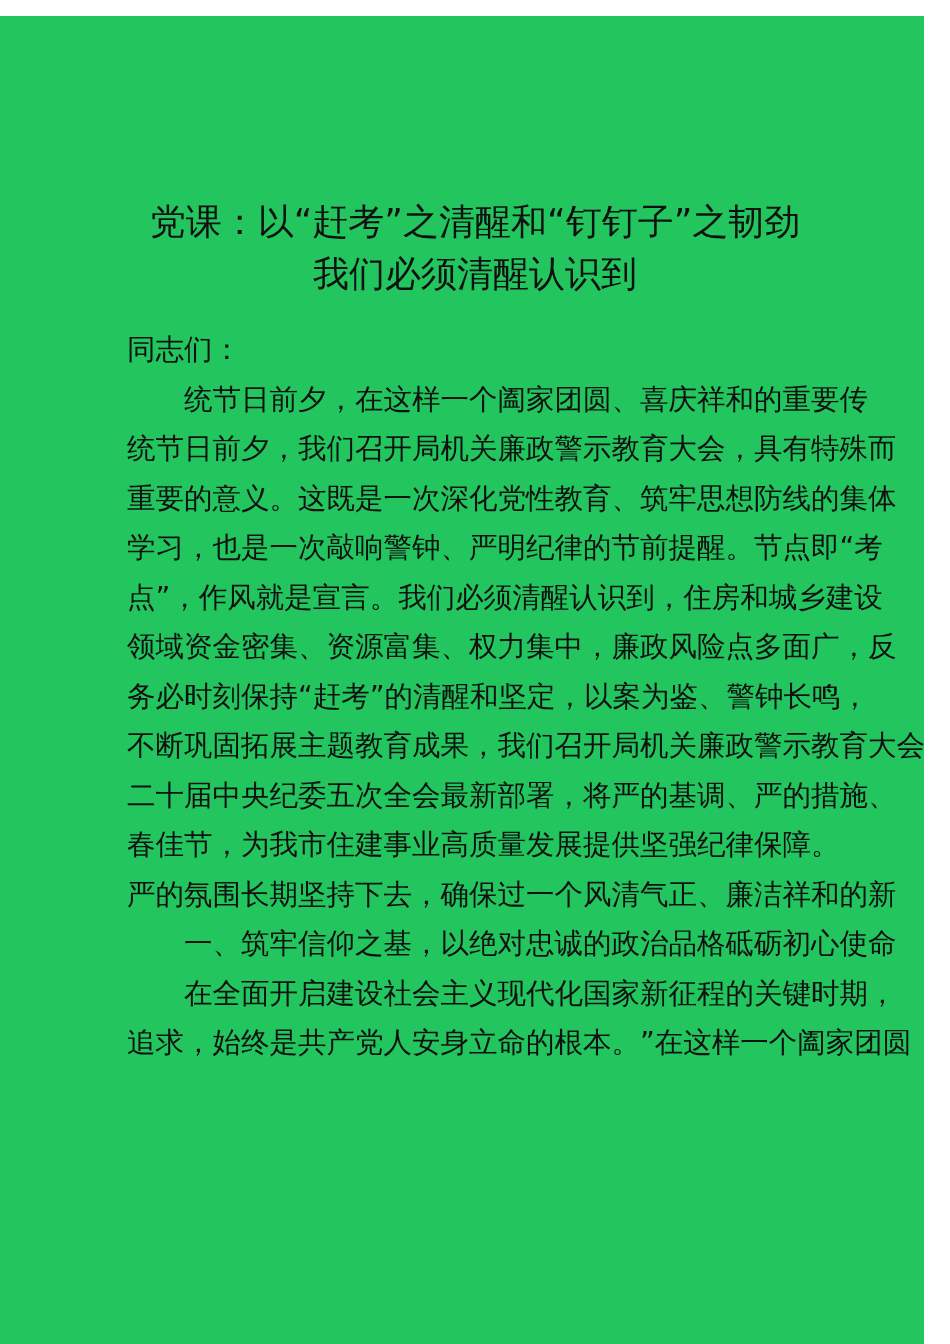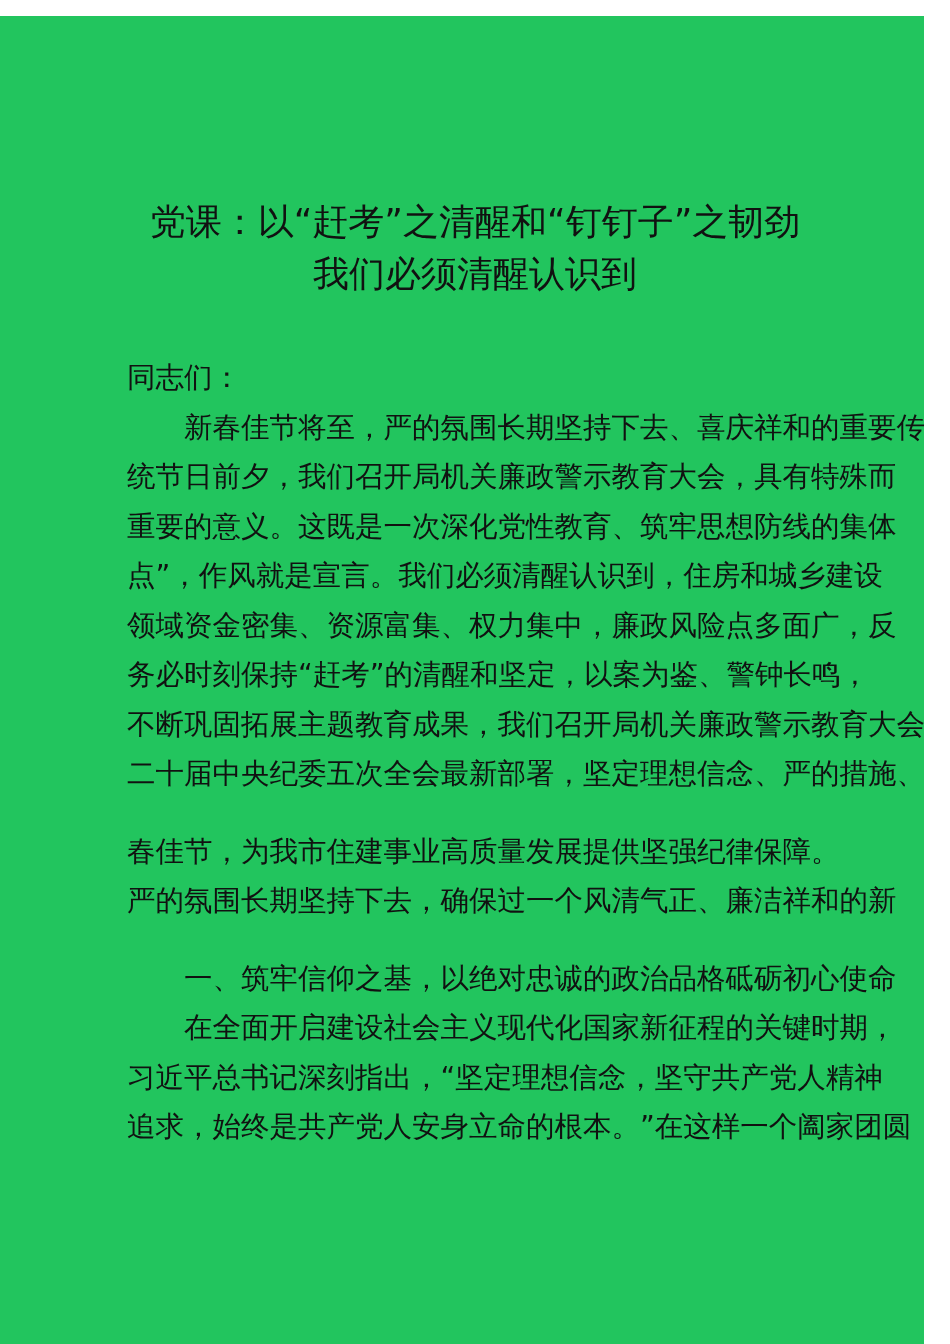--- a/index.html
+++ b/index.html
@@ -47,21 +47,20 @@
     line-height: 49.5px;
   }
   .para .ln {
     display: block;
     white-space: nowrap;
     text-align: justify;
     text-align-last: justify;
   }
   .para .ln.last {
     text-align-last: left;
-    margin-top: 28px;
   }
   .indent { padding-left: 57px; }
   .salutation { margin-bottom: 0; }
   .heading-para .ln { text-align-last: left; }
 </style>
 </head>
 <body>
 
 <div class="page">
 
@@ -70,36 +69,36 @@
     <span class="line">我们必须清醒认识到</span>
   </h1>
 
   <div class="body-text">
 
     <p class="para salutation">
       <span class="ln last">同志们：</span>
     </p>
 
     <p class="para">
-      <span class="ln indent">新春佳节将至，严的氛围长期坚持下去、喜庆祥和的重要传</span>
+      <span class="ln indent">统节日前夕，在这样一个阖家团圆、喜庆祥和的重要传</span>
       <span class="ln">统节日前夕，我们召开局机关廉政警示教育大会，具有特殊而</span>
       <span class="ln">重要的意义。这既是一次深化党性教育、筑牢思想防线的集体</span>
+      <span class="ln">学习，也是一次敲响警钟、严明纪律的节前提醒。节点即“考</span>
       <span class="ln">点”，作风就是宣言。我们必须清醒认识到，住房和城乡建设</span>
       <span class="ln">领域资金密集、资源富集、权力集中，廉政风险点多面广，反</span>
       <span class="ln">务必时刻保持“赶考”的清醒和坚定，以案为鉴、警钟长鸣，</span>
       <span class="ln">不断巩固拓展主题教育成果，我们召开局机关廉政警示教育大会</span>
-      <span class="ln">二十届中央纪委五次全会最新部署，坚定理想信念、严的措施、</span>
+      <span class="ln">二十届中央纪委五次全会最新部署，将严的基调、严的措施、</span>
       <span class="ln last">春佳节，为我市住建事业高质量发展提供坚强纪律保障。</span>
       <span class="ln">严的氛围长期坚持下去，确保过一个风清气正、廉洁祥和的新</span>
     </p>
 
     <p class="para heading-para">
       <span class="ln indent last">一、筑牢信仰之基，以绝对忠诚的政治品格砥砺初心使命</span>
     </p>
 
     <p class="para">
       <span class="ln indent">在全面开启建设社会主义现代化国家新征程的关键时期，</span>
-      <span class="ln">习近平总书记深刻指出，“坚定理想信念，坚守共产党人精神</span>
       <span class="ln">追求，始终是共产党人安身立命的根本。”在这样一个阖家团圆</span>
     </p>
 
   </div>
 </div>
 
 </body></html>

